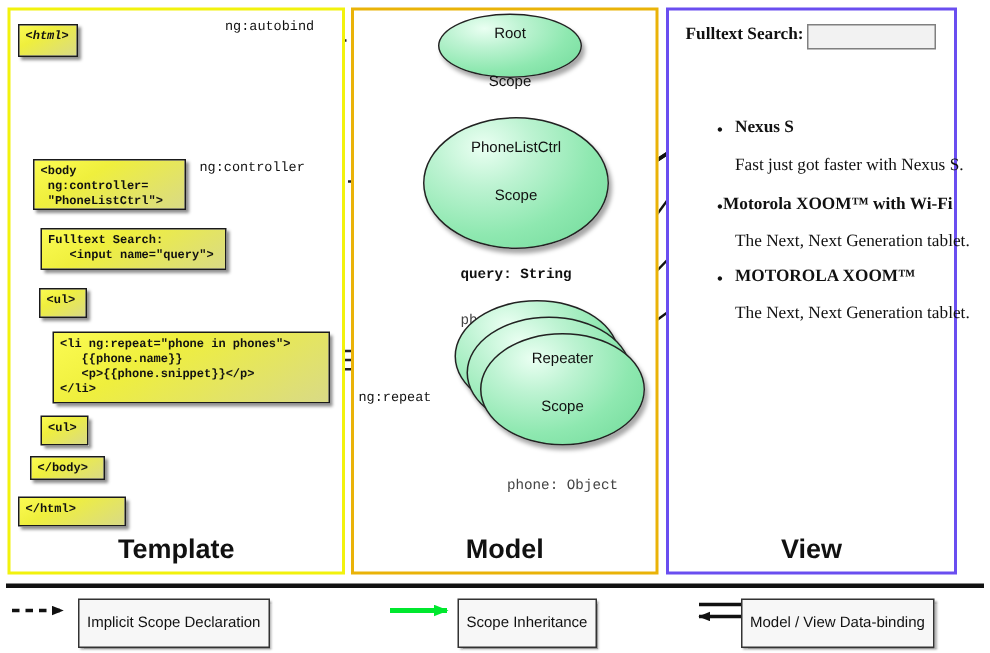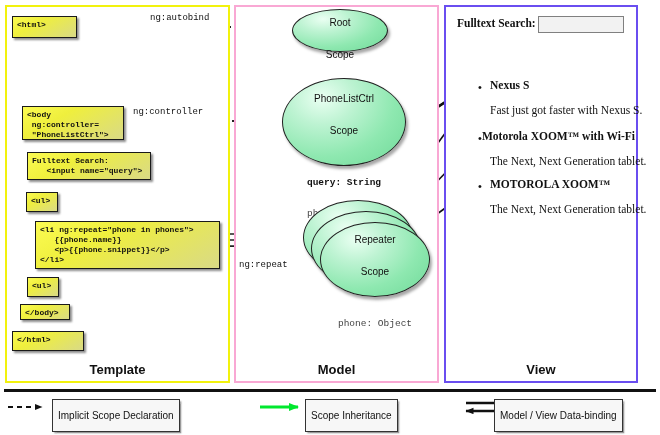--- a/index.html
+++ b/index.html
@@ -3,25 +3,25 @@
 <meta charset="utf-8">
 <style>
   html,body{margin:0;padding:0;background:#ffffff;}
   body{width:660px;height:435px;position:relative;overflow:hidden;
        font-family:"Liberation Sans",sans-serif;}
   #root{position:absolute;left:0;top:0;width:660px;height:435px;background:#fff;}
 
   
   .panel{position:absolute;background:#fff;box-sizing:border-box;}
   #panel-template{left:5px;top:5px;width:225px;height:378px;border:2px solid #f2f20d;}
-  #panel-model{left:234px;top:5px;width:205px;height:378px;border:2px solid #f9a8d4;}
+  #panel-model{left:234px;top:5px;width:205px;height:378px;border:2px solid #eab308;}
   #panel-view{left:444px;top:5px;width:194px;height:378px;border:2px solid #6a4ef0;}
 
   .panel-title{position:absolute;bottom:4px;left:0;width:100%;text-align:center;
-      font-size:13px;font-weight:700;color:#111;font-family:"Liberation Sans",sans-serif;}
+      font-size:18px;font-weight:700;color:#111;font-family:"Liberation Sans",sans-serif;}
 
   
   .codebox{position:absolute;box-sizing:border-box;border:1.5px solid #1a1a1a;
       background:linear-gradient(150deg,#fbfb52 0%,#efef3d 35%,#d9da86 100%);
       box-shadow:2px 2px 2px rgba(0,0,0,.45);
       font-family:"Liberation Mono","DejaVu Sans Mono",monospace;
       font-size:8px;font-weight:700;color:#111;line-height:10px;
       padding:3px 4px;white-space:pre;}
 
   
@@ -119,21 +119,21 @@
     </g>
     <g>
       <line x1="404" y1="238" x2="477" y2="185" stroke="#111" stroke-width="1.6" marker-end="url(#ah-black-sm)"></line>
     </g>
   </svg>
 
   <div class="panel" id="panel-template">
     <div class="panel-title">Template</div>
   </div>
 
-  <div class="codebox" style="left:12px;top:16px;width:65px;height:22px;">&lt;html&gt;</div>
+  <div class="codebox" style="left:12px;top:16px;width:40px;height:22px;font-style:italic;">&lt;html&gt;</div>
 
   <div class="codebox" style="left:22px;top:106px;width:102px;height:34px;">&lt;body
  ng:controller=
  "PhoneListCtrl"&gt;</div>
 
   <div class="codebox" style="left:27px;top:152px;width:124px;height:28px;">Fulltext Search:
    &lt;input name="query"&gt;</div>
 
   <div class="codebox" style="left:26px;top:192px;width:32px;height:20px;">&lt;ul&gt;</div>
 

